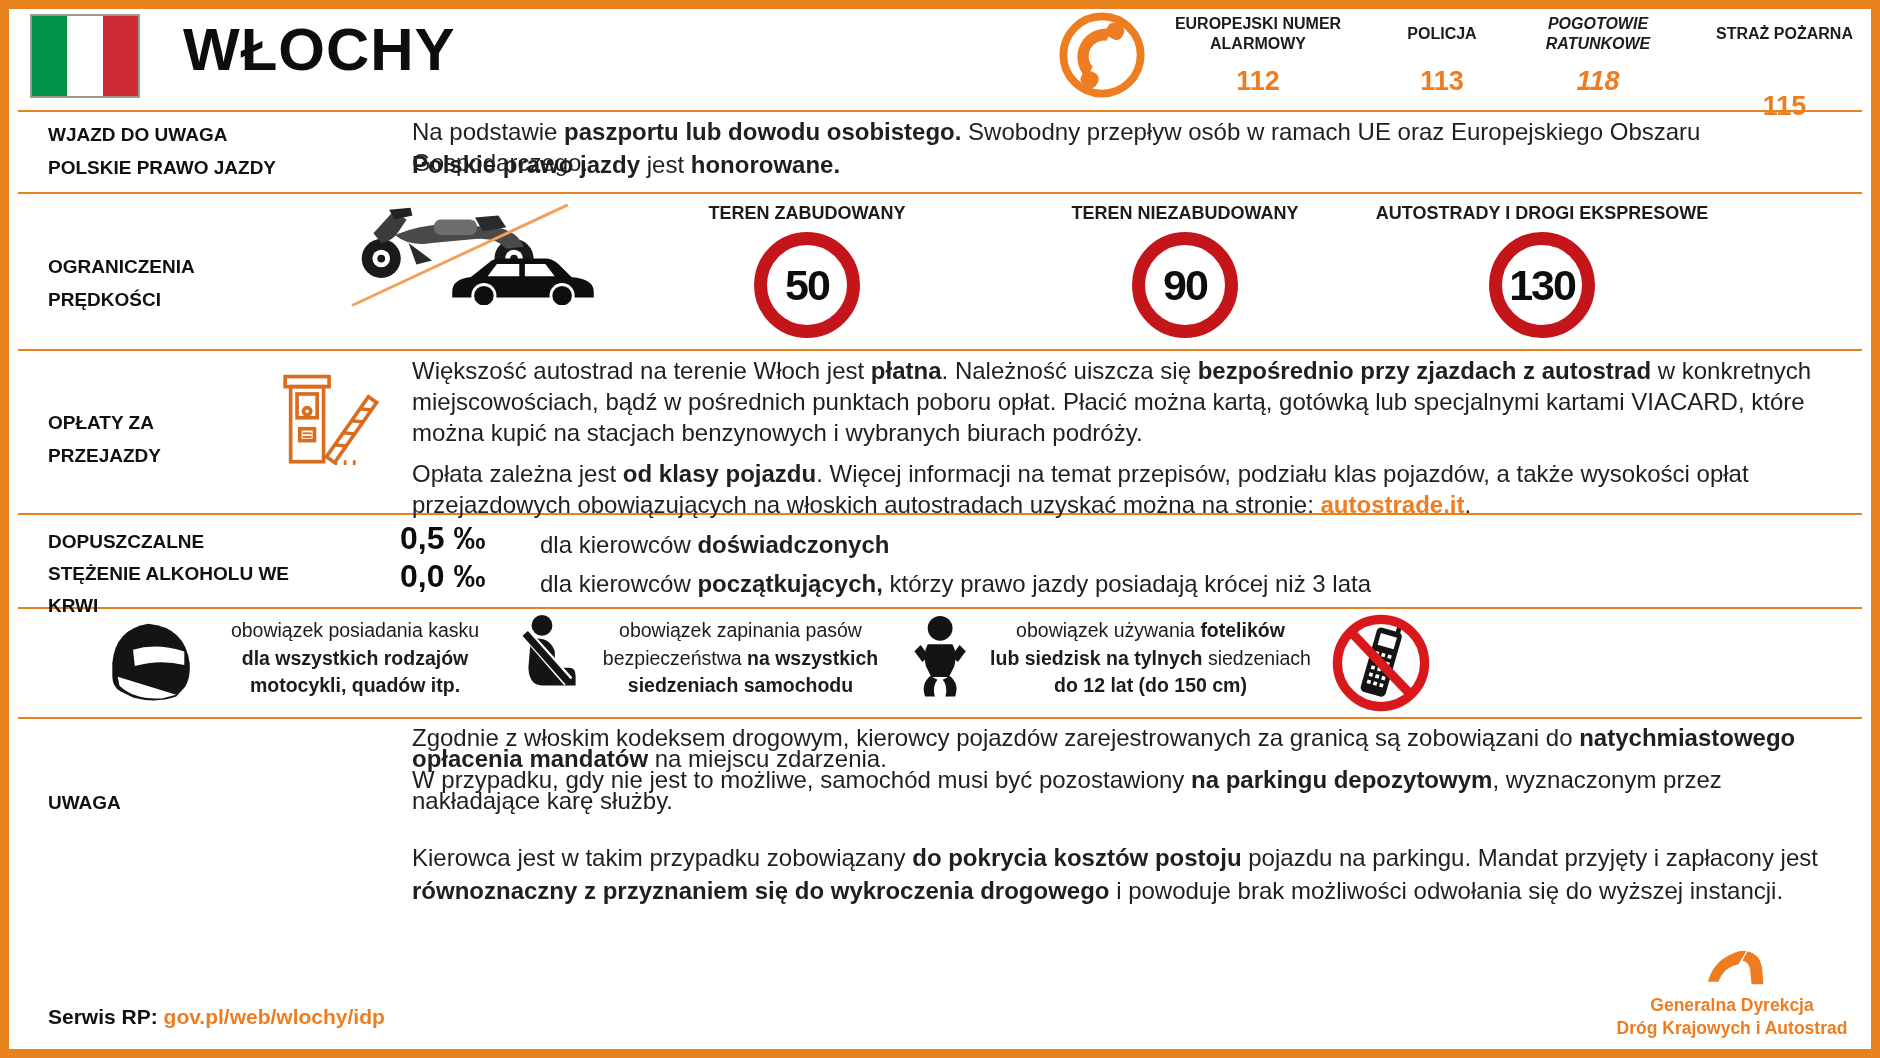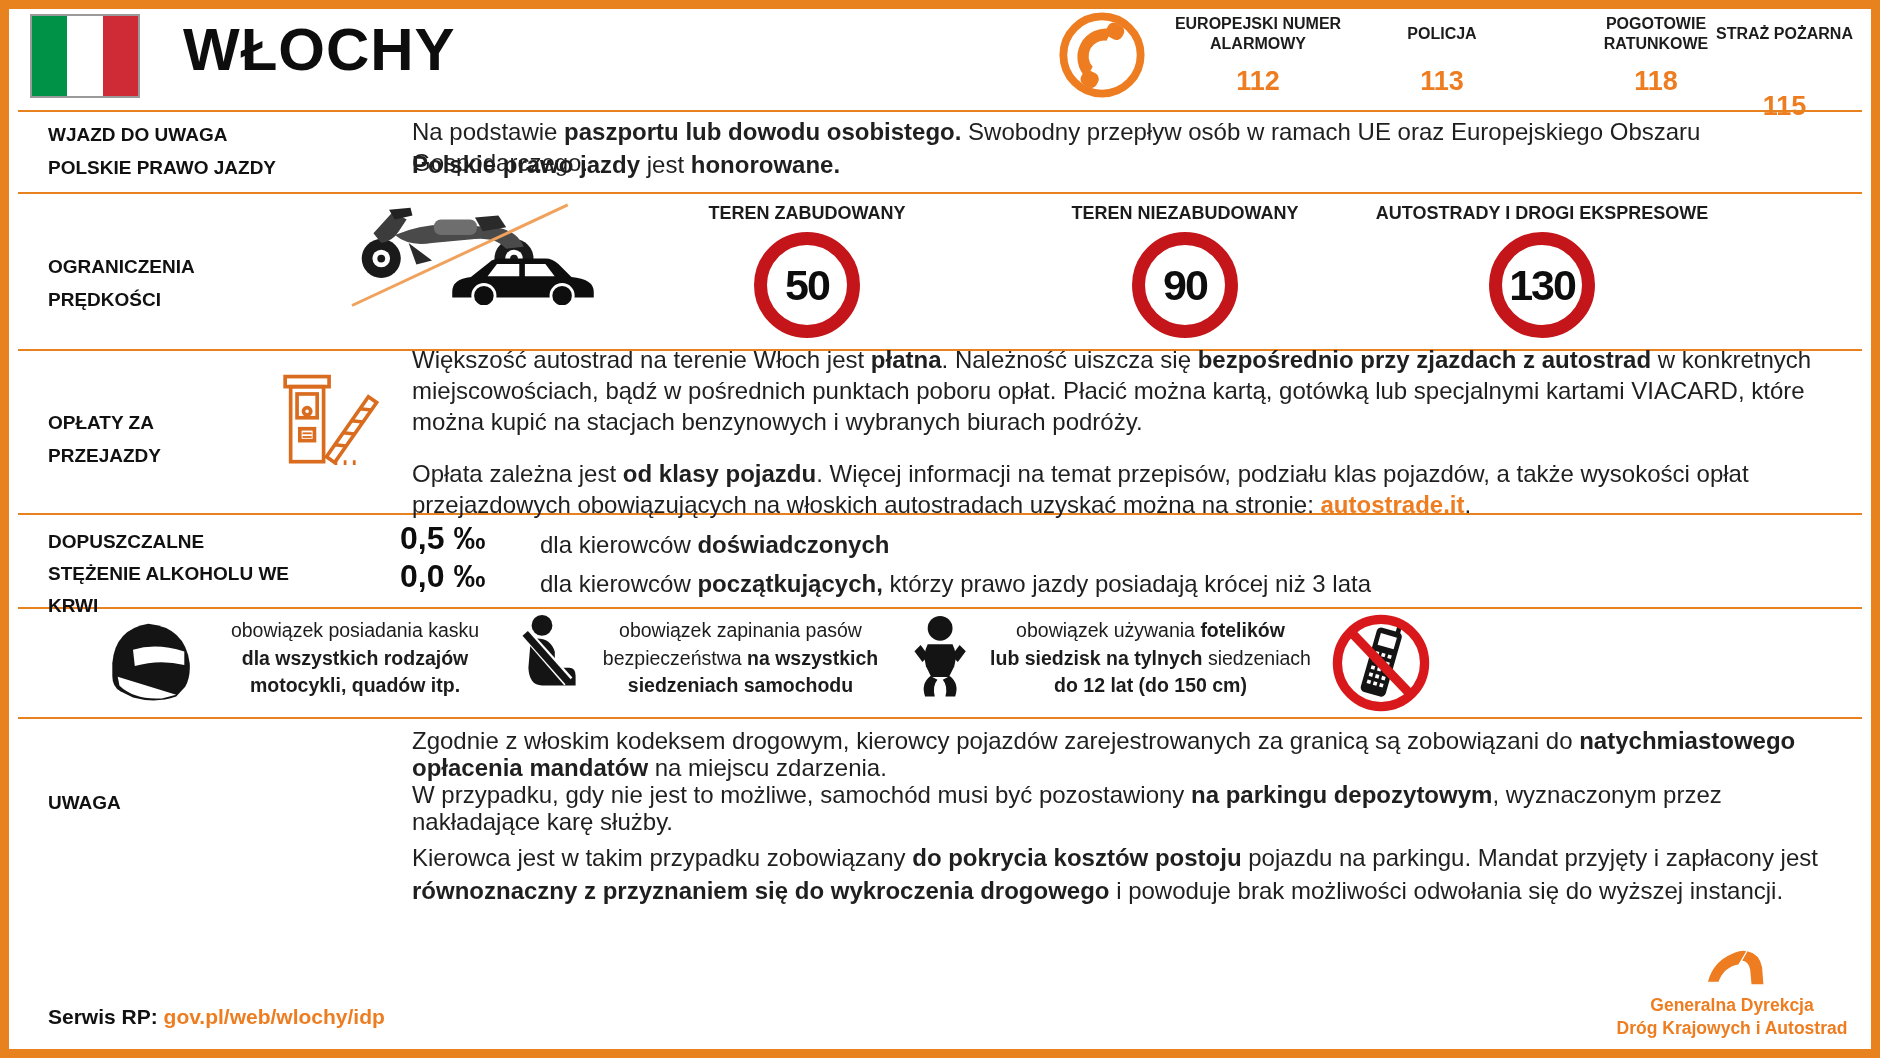--- a/index.html
+++ b/index.html
@@ -17,21 +17,21 @@
   .hr{position:absolute;left:18px;width:1844px;height:2px;background:var(--border);}
   .hr1{top:110px}.hr2{top:192px}.hr3{top:349px}.hr4{top:513px}.hr5{top:607px}.hr6{top:717px}
 
   
   .flag{left:30px;top:14px;width:106px;height:80px;border:2px solid #9a9a9a;display:flex;}
   .flag i{flex:1;}
   .fg{background:var(--flag_green);} .fw{background:#fff;} .fr{background:var(--flag_red);}
   .title{left:183px;top:8px;font-size:60px;font-weight:800;line-height:84px;color:#0d0d0d;letter-spacing:1px;}
   .phone{left:1056px;top:9px;width:92px;height:92px;}
   .em-col{top:13px;height:86px;display:flex;flex-direction:column;align-items:center;justify-content:space-between;text-align:center;}
-  .em1{left:1163px;width:190px;} .em2{left:1372px;width:140px;} .em3{left:1576px;width:160px;} .em4{left:1697px;width:175px;gap:36px;}
+  .em1{left:1163px;width:190px;} .em2{left:1372px;width:140px;} .em3{left:1518px;width:160px;font-style:italic;} .em4{left:1697px;width:175px;gap:36px;}
   .em-label{font-size:16px;font-weight:700;line-height:20px;min-height:42px;display:flex;align-items:center;justify-content:center;}
   .em-number{font-size:27px;font-weight:700;color:var(--accent);padding-bottom:2px;}
 
   
   .lbl{font-size:19px;font-weight:700;line-height:33px;color:#111;}
   .txt{font-size:24px;line-height:31px;color:#1f1f1f;}
 
   
   .lbl-entry1{left:48px;top:118px;} .txt-entry1{left:412px;top:116px;width:1435px;}
   .lbl-entry2{left:48px;top:151px;} .txt-entry2{left:412px;top:149px;width:1435px;}
@@ -44,37 +44,37 @@
   .sp-h{top:203px;font-size:18px;font-weight:700;text-align:center;}
   .sp-h1{left:597px;width:420px;} .sp-h2{left:1015px;width:340px;} .sp-h3{left:1332px;width:420px;}
   .sign{top:232px;width:106px;height:106px;border-radius:50%;border:13px solid var(--sign_red);background:#fff;
         box-sizing:border-box;display:flex;align-items:center;justify-content:center;
         font-size:43px;font-weight:700;letter-spacing:-2px;color:#0d0d0d;}
   .sg1{left:754px;} .sg2{left:1132px;} .sg3{left:1489px;text-align:center;}
 
   
   .lbl-tolls{left:48px;top:406px;width:160px;}
   .toll-icon{left:276px;top:372px;}
-  .tolls-p1{left:412px;top:344px;width:1435px;}
+  .tolls-p1{left:412px;top:355px;width:1435px;}
   .tolls-p2{left:412px;top:458px;width:1435px;}
 
   
   .lbl-alc{left:48px;top:526px;width:250px;line-height:32px;}
   .alc-val{font-size:32px;font-weight:700;color:#0d0d0d;}
   .alc-v1{left:400px;top:520px;} .alc-v2{left:400px;top:558px;}
   .alc-d1{left:540px;top:529px;} .alc-d2{left:540px;top:568px;}
 
   
   .r-text{top:617px;text-align:center;font-size:19.5px;line-height:27.5px;}
   .rt1{left:200px;width:310px;} .rt2{left:588px;width:305px;} .rt3{left:978px;width:345px;} .rt4{left:1445px;width:400px;}
   .helmet{left:106px;top:620px;} .seatbelt{left:518px;top:615px;} .baby{left:910px;top:615px;} .nophone{left:1330px;top:612px;}
 
   
   .lbl-uwaga{left:48px;top:786px;}
-  .not-p1{left:412px;top:727px;width:1435px;line-height:27px;}
+  .not-p1{left:412px;top:727px;width:1435px;line-height:21px;}
   .not-p2{left:412px;top:841px;width:1435px;line-height:33px;}
 
   
   .serwis{left:48px;top:1005px;font-size:21px;font-weight:700;color:#111;}
   .gd-glyph{left:1704px;top:946px;}
   .gd-text{left:1598px;top:994px;width:268px;text-align:center;font-size:17.5px;font-weight:700;color:var(--accent);line-height:23px;}
 </style>
 </head>
 <body>
 

